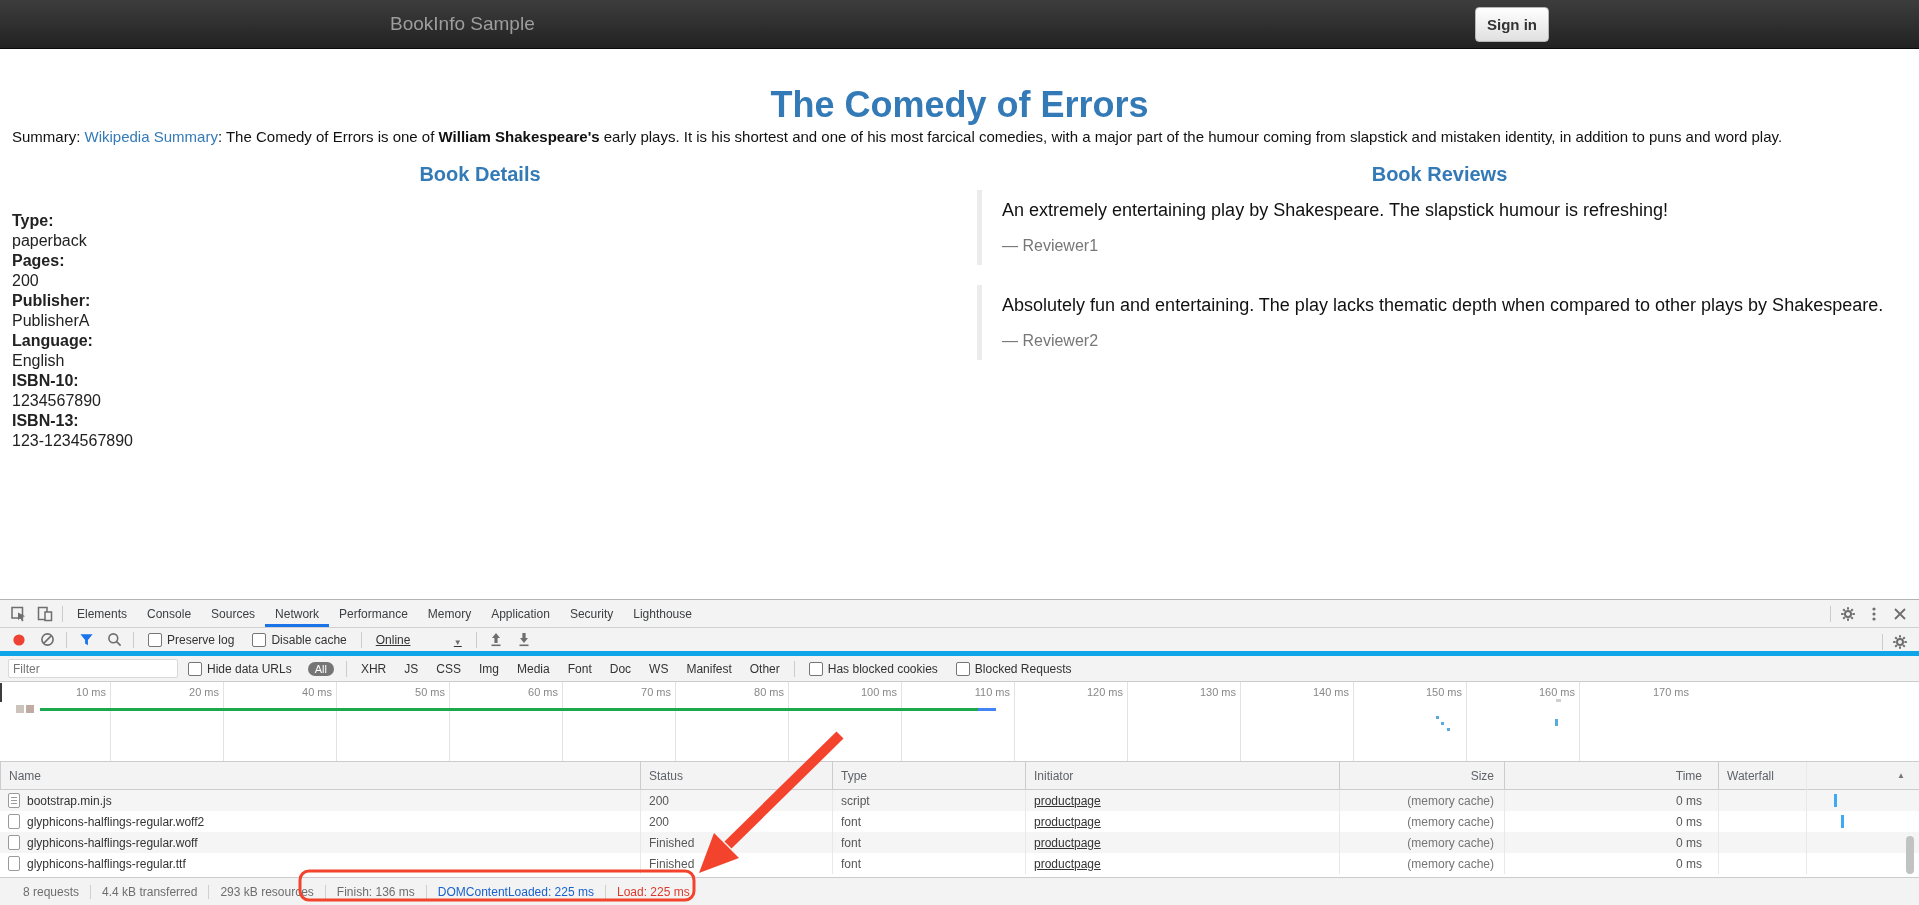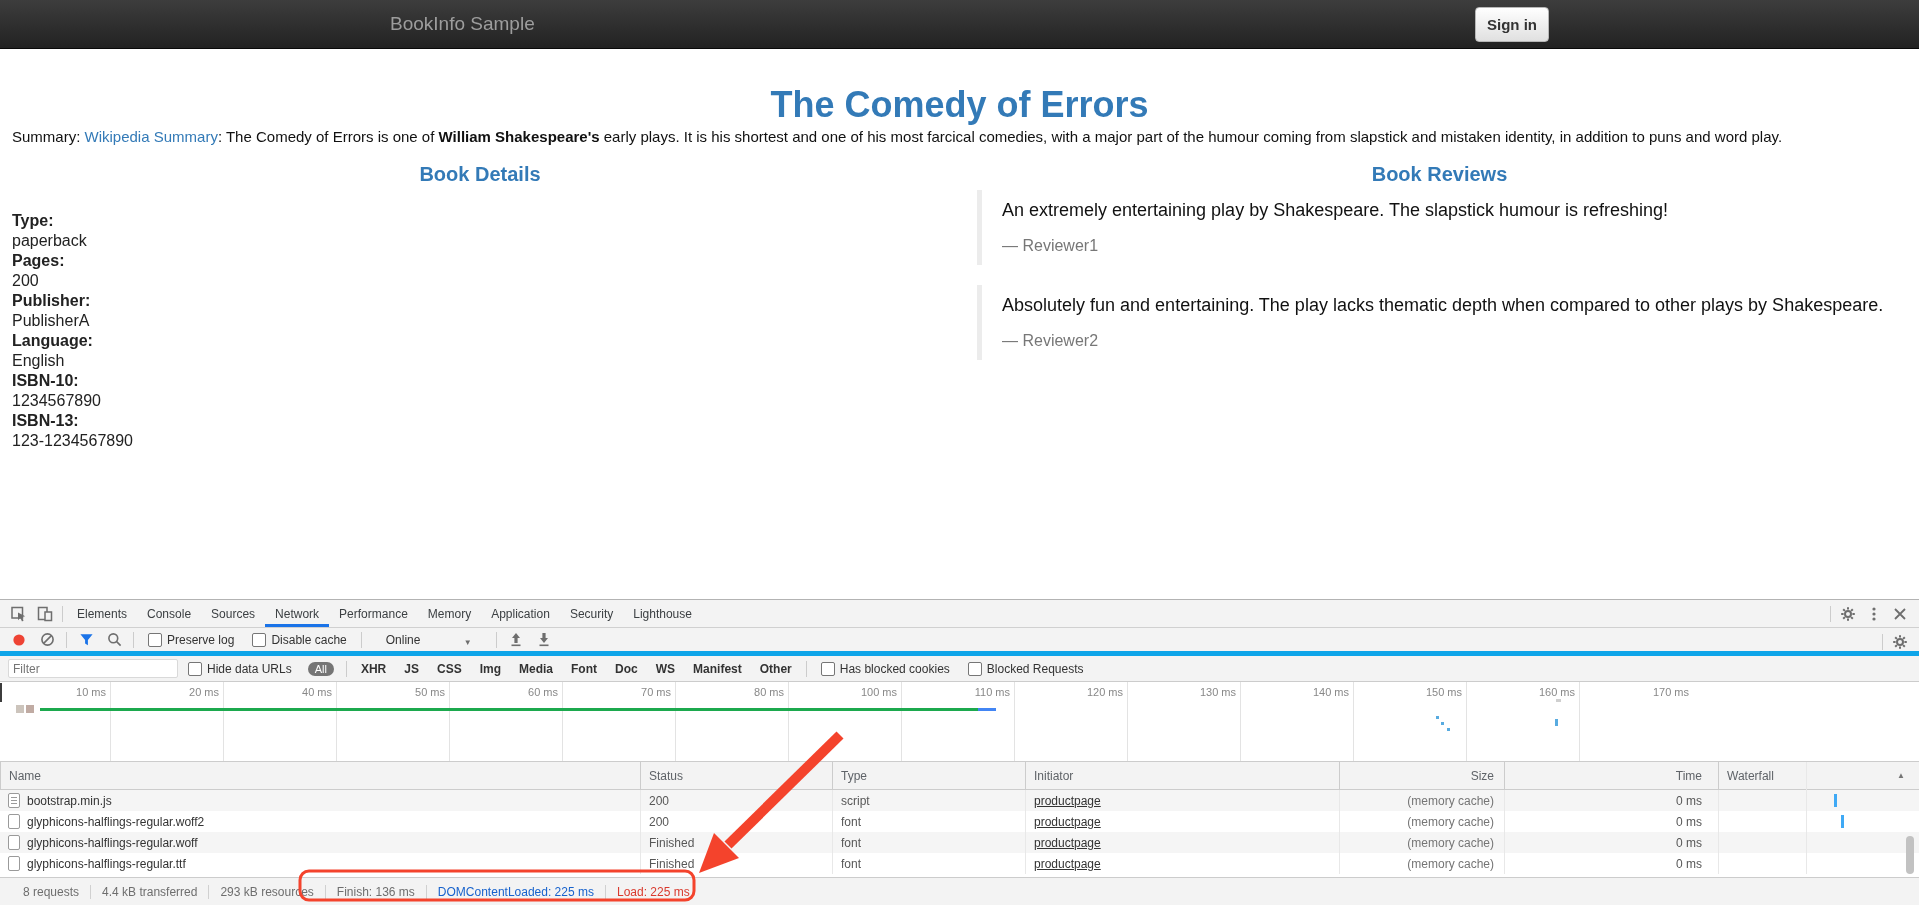--- a/index.html
+++ b/index.html
@@ -29,27 +29,27 @@
           border-top:1px solid #b3b3b3;font-size:12px;color:#333;}
   .dt-row{position:relative;box-sizing:border-box;display:flex;align-items:center;background:#f3f3f3;}
   .dt-tabbar{height:28px;border-bottom:1px solid #d0d0d0;padding-left:6px;}
   .dt-tab{height:100%;box-sizing:border-box;display:flex;align-items:center;padding:0 10px;cursor:pointer;color:#3c4043;}
   .dt-tab.active{border-bottom:3px solid #1a73e8;padding-top:3px;}
   .icon-btn{display:flex;align-items:center;justify-content:center;width:26px;height:22px;cursor:pointer;}
   .vsep{width:1px;height:16px;background:#ccc;margin:0 4px;}
   .dt-toolbar{height:28px;border-bottom:5px solid #0ea5e9;padding-left:6px;gap:2px;}
   .chk{display:flex;align-items:center;gap:5px;margin:0 8px;cursor:pointer;white-space:nowrap;}
   .chk-box{width:12px;height:12px;border:1px solid #767676;border-radius:2px;background:#fff;}
-  .throttle{display:flex;align-items:flex-end;justify-content:space-between;width:86px;margin:0 18px;cursor:pointer;}
+  .throttle{display:flex;align-items:flex-end;justify-content:space-between;width:86px;margin:0 8px;cursor:pointer;text-decoration:underline;}
   .caret{font-size:8px;color:#6e6e6e;}
   .dt-filterbar{height:26px;border-bottom:1px solid #ccc;padding-left:8px;gap:2px;}
   .filter-input{width:160px;height:17px;border:1px solid #d9d9d9;border-radius:2px;font-size:12px;
           padding:0 4px;font-family:"Liberation Sans",sans-serif;color:#333;background:#fff;}
   .pill{background:#757575;color:#fff;border-radius:8px;padding:1px 7px;font-size:11px;margin:0 6px;cursor:pointer;}
-  .ftype{padding:0 8px;cursor:pointer;color:#333;font-weight:bold;}
+  .ftype{padding:0 8px;cursor:pointer;color:#333;}
   
   .dt-overview{height:79px;background:#fff;border-bottom:1px solid #ccc;display:flex;align-items:stretch;padding:0;}
   .tick-cell{box-sizing:border-box;border-right:1px solid #e3e3e3;font-size:11px;color:#888;
           text-align:right;padding:4px 4px 0 0;height:100%;}
   
   .dt-thead{height:28px;border-bottom:1px solid #ccc;background:#f3f3f3;}
   .nt-row{display:flex;height:21px;align-items:center;background:#fff;}
   .nt-row.odd{background:#f5f5f5;}
   .cell{box-sizing:border-box;height:100%;display:flex;align-items:center;overflow:hidden;white-space:nowrap;
         border-left:1px solid #e8e8e8;padding-left:8px;}

